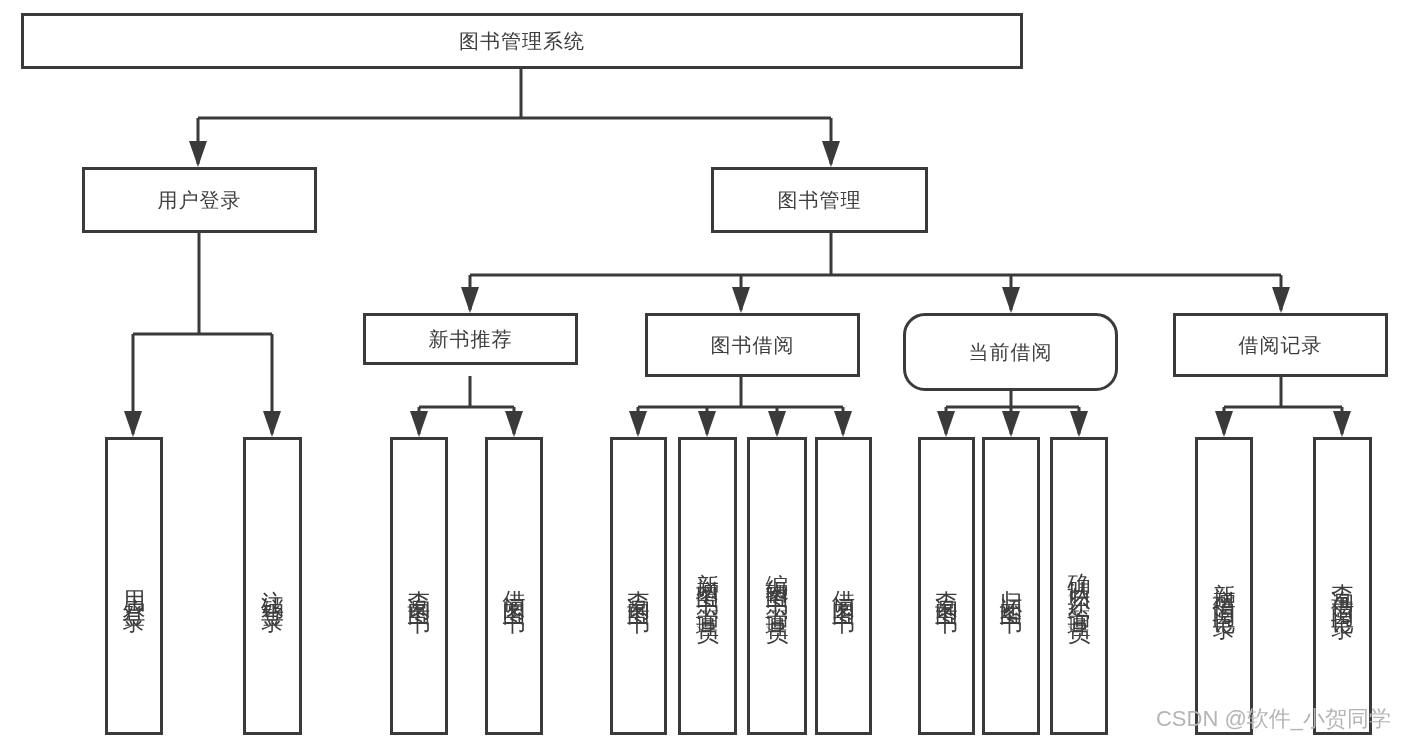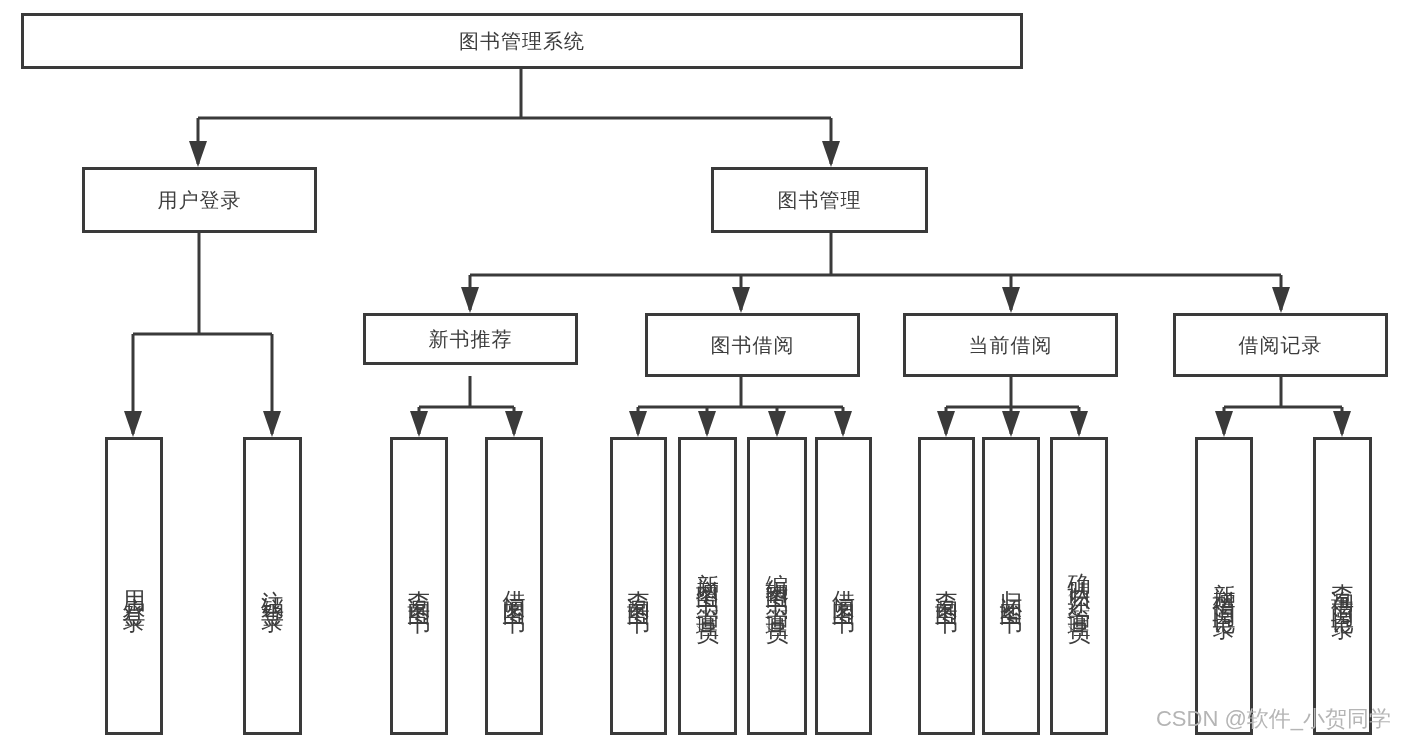--- a/index.html
+++ b/index.html
@@ -83,21 +83,21 @@
     </g>
   </svg>
 
   <div class="node hnode" style="left:21px;top:13px;width:1002px;height:56px;">图书管理系统</div>
 
   <div class="node hnode" style="left:82px;top:167px;width:235px;height:66px;">用户登录</div>
   <div class="node hnode" style="left:711px;top:167px;width:217px;height:66px;">图书管理</div>
 
   <div class="node hnode" style="left:363px;top:313px;width:215px;height:52px;">新书推荐</div>
   <div class="node hnode" style="left:633px;top:313px;width:215px;height:64px;margin-left:12px;">图书借阅</div>
-  <div class="node hnode" style="left:903px;top:313px;width:215px;height:64px;">当前借阅</div>
+  <div class="node hnode" style="left:903px;top:313px;width:215px;height:78px;border-radius:22px;">当前借阅</div>
   <div class="node hnode" style="left:1173px;top:313px;width:215px;height:64px;">借阅记录</div>
 
   <div class="node leaf" style="left:105px;top:437px;width:58px;height:298px;">
     <span>用户登录</span>
     </div>
   <div class="node leaf" style="left:243px;top:437px;width:59px;height:298px;">
     <span>注销登录</span>
     </div>
 
   <div class="node leaf" style="left:390px;top:437px;width:58px;height:298px;">

